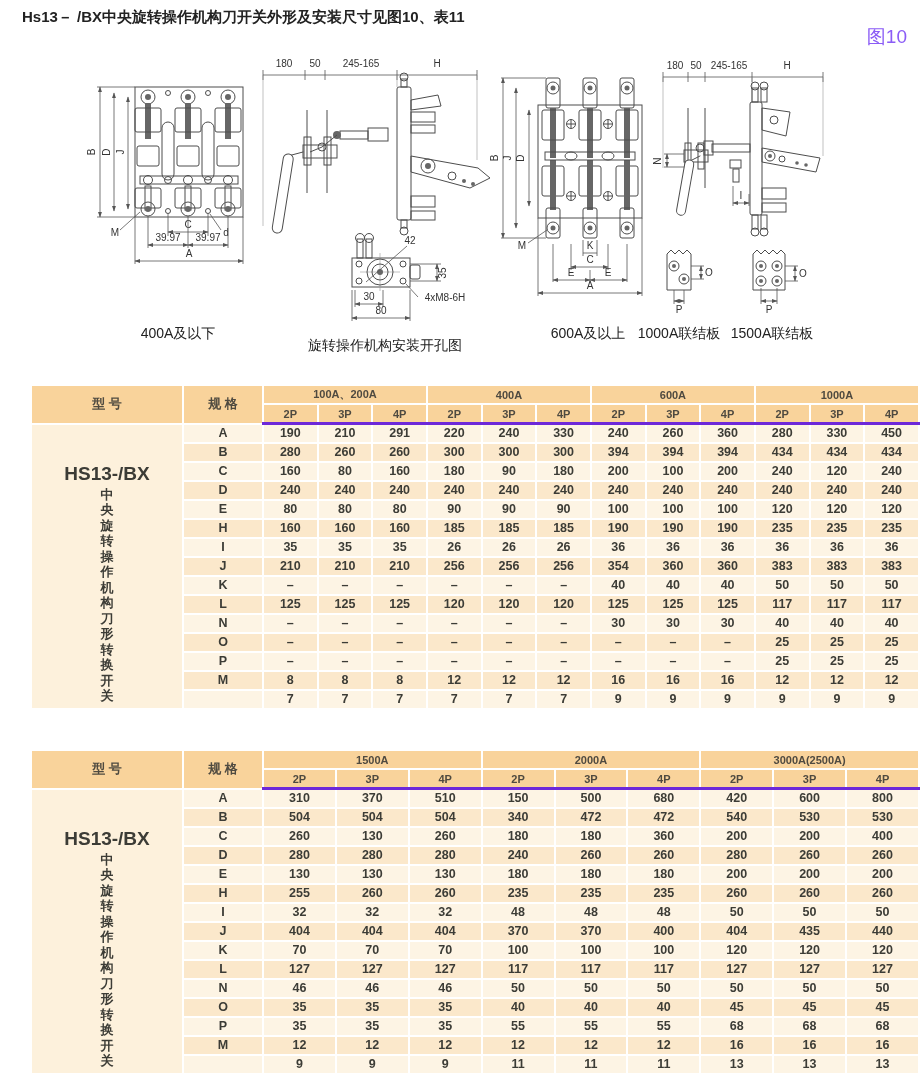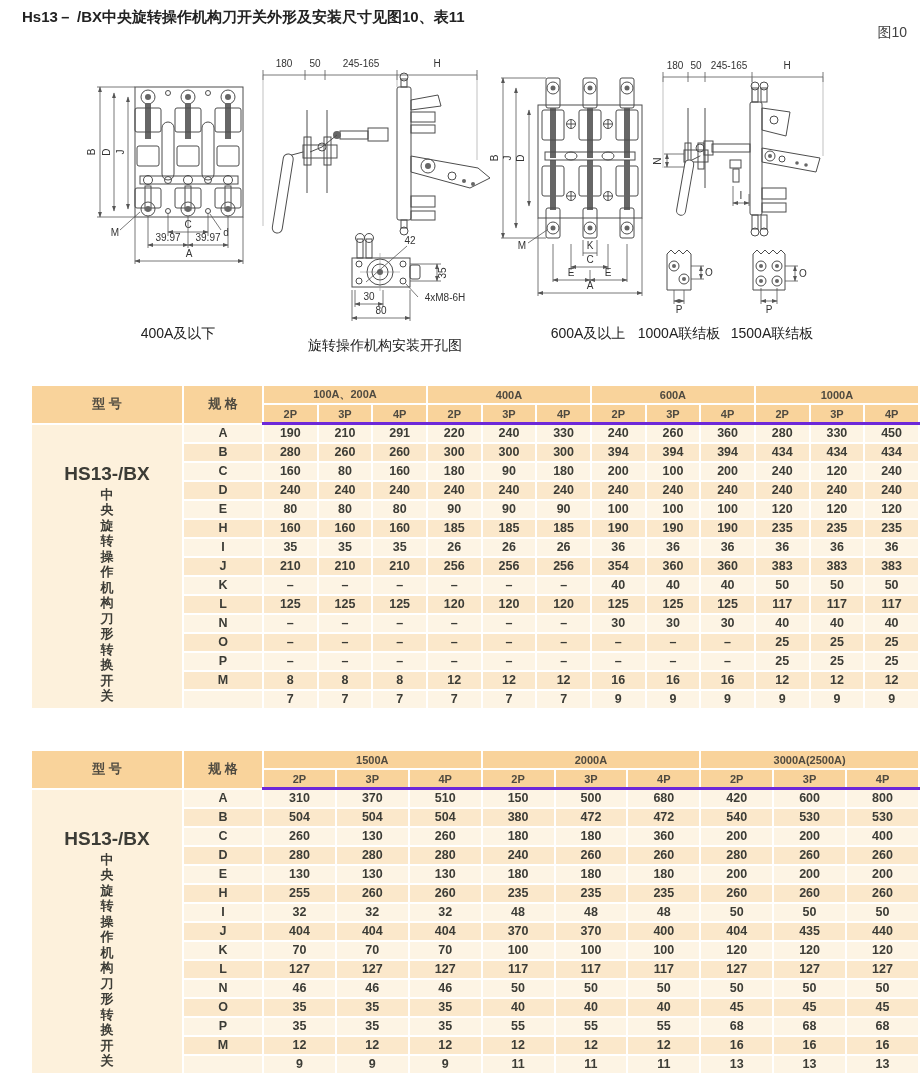--- a/index.html
+++ b/index.html
@@ -1,19 +1,19 @@
 <!DOCTYPE html>
 <html><head>
 <meta charset="utf-8">
 <style>
   html,body{margin:0;padding:0;background:#fff;}
   .page{position:relative;width:920px;height:1081px;background:#fff;overflow:hidden;
         font-family:"Liberation Sans",sans-serif;color:#3a3a35;}
   .title{position:absolute;left:22px;top:8px;font-size:15px;font-weight:bold;color:#222;}
-  .fig-label{position:absolute;right:13px;top:24px;font-size:14px;color:#404040;}
+  .fig-label{position:absolute;right:13px;top:24px;font-size:19px;color:#8b5cf6;}
   .tbl-label{position:absolute;right:13px;font-size:14px;color:#ec4899;margin-top:43px;}
   .tbl-label.t1{top:358px;}
   .tbl-label.t2{top:719px;}
   .drawings{position:absolute;left:0;top:48px;}
 
   
   .ln{fill:none;stroke:#4d4d4d;stroke-width:1;}
   .lnf{fill:#fff;stroke:#4d4d4d;stroke-width:1;}
   .flt{fill:#666;stroke:none;}
   .dim{fill:none;stroke:#555;stroke-width:0.8;}
@@ -718,21 +718,21 @@
           <td>680</td>
           <td>420</td>
           <td>600</td>
           <td>800</td>
         </tr>
         <tr>
           <td>B</td>
           <td>504</td>
           <td>504</td>
           <td>504</td>
-          <td>380</td>
+          <td>340</td>
           <td>472</td>
           <td>472</td>
           <td>540</td>
           <td>530</td>
           <td>530</td>
         </tr>
         <tr>
           <td>C</td>
           <td>260</td>
           <td>130</td>

